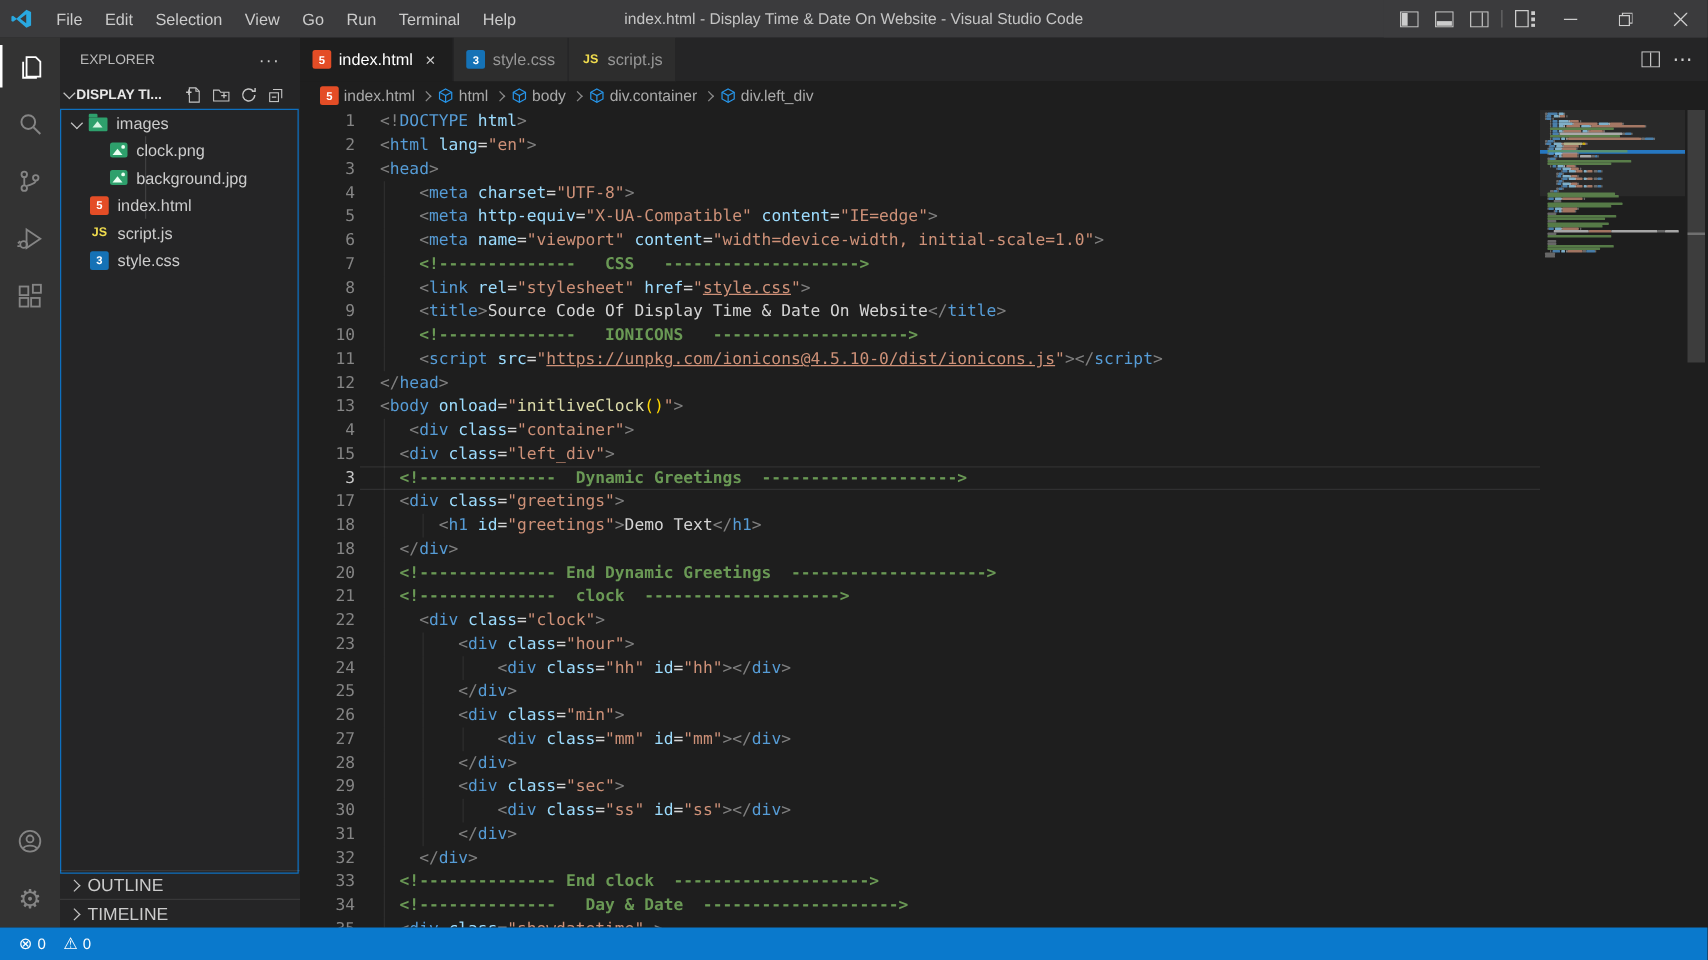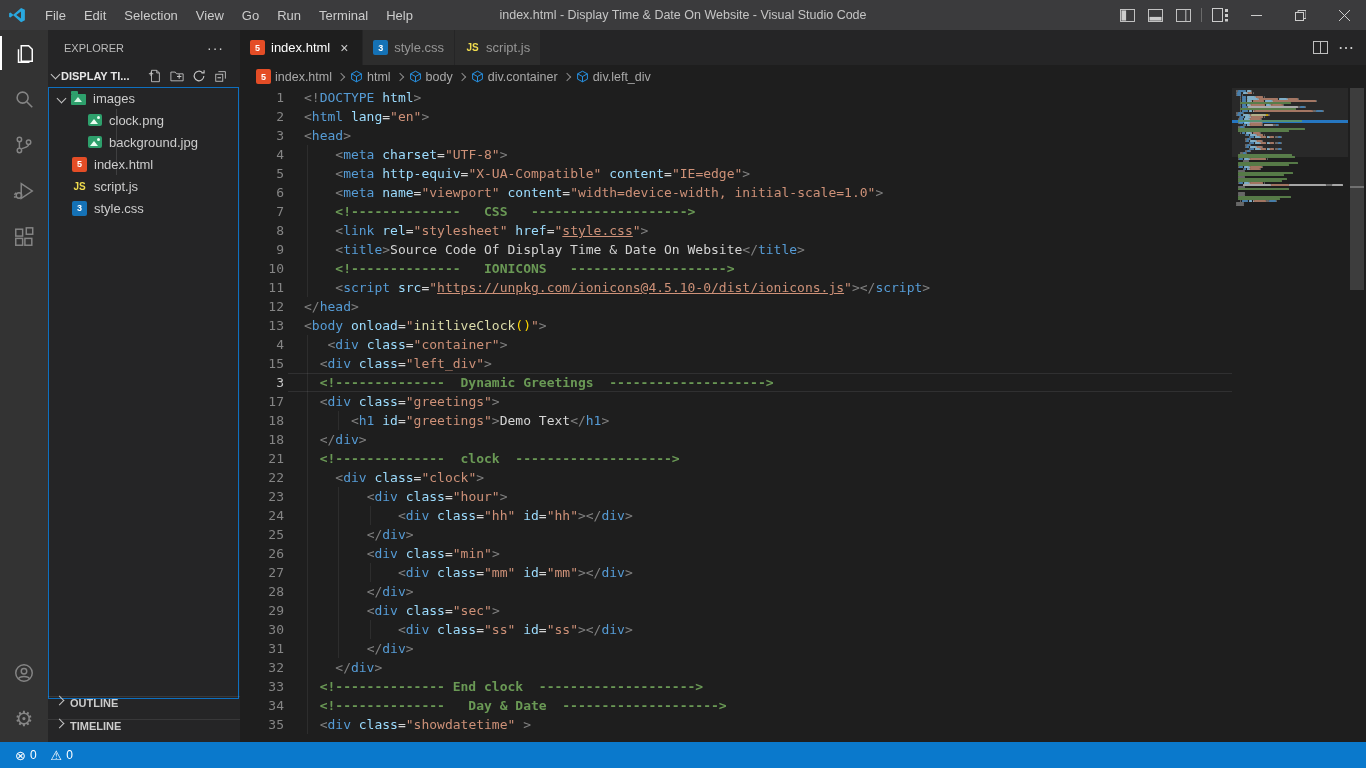--- a/index.html
+++ b/index.html
@@ -31,21 +31,21 @@
   .sect-acts{margin-left:auto;display:flex;gap:4px;padding-right:6px;}
   .sect-acts .mini{width:18px;height:18px;display:flex;align-items:center;justify-content:center;color:#c5c5c5;}
   .tree{position:relative;}
   .tree-row{height:22px;display:flex;align-items:center;color:#cccccc;position:relative;}
   .tree-guide{position:absolute;left:68px;top:22px;height:66px;width:1px;background:rgba(255,255,255,0.12);}
   .chev{width:6px;height:6px;border-right:1.4px solid #c5c5c5;border-bottom:1.4px solid #c5c5c5;display:inline-block;flex:none;}
   .chev.down{transform:rotate(45deg);margin-top:-3px;}
   .chev.right{transform:rotate(-45deg);}
   .focus-border{position:absolute;left:0;top:57px;width:191px;height:612px;border:1px solid #0e70c0;pointer-events:none;box-sizing:border-box;}
   .sb-bottom{position:absolute;left:0;right:0;bottom:0;}
-  .sb-sect{height:22px;display:flex;padding:0 8px;font-weight:bold;font-size:11px;color:#cccccc;border-top:1px solid rgba(255,255,255,0.09);gap:7px;}
+  .sb-sect{height:22px;display:flex;align-items:center;padding:0 8px;font-weight:normal;font-size:14px;color:#cccccc;border-top:1px solid rgba(255,255,255,0.09);gap:7px;}
   
   .badge{width:15px;height:15px;border-radius:2px;display:flex;align-items:center;justify-content:center;
          font-family:"Liberation Sans",sans-serif;font-weight:bold;font-size:9px;color:#fff;flex:none;}
   .badge.html{background:#e44d26;}
   .badge.css{background:#1572b6;}
   .badge.js{background:transparent;color:#f0dc4e;font-size:10px;}
   .icon-folder{width:15px;height:11px;background:#2ea06c;border-radius:1px;position:relative;flex:none;margin-top:2px;}
   .icon-folder::before{content:"";position:absolute;top:-3px;left:0;width:7px;height:3px;background:#2ea06c;border-radius:1px 1px 0 0;}
   .icon-folder::after{content:"";position:absolute;left:3px;top:3px;border-left:4px solid transparent;border-right:4px solid transparent;border-bottom:5px solid #d6f5e3;}
   .icon-image{width:14px;height:12px;background:#2ea06c;border-radius:2px;position:relative;flex:none;}
@@ -451,20 +451,25 @@
           <span class="ln">18</span>
           <span class="gut-gap"></span>
           <span class="ct"><span class="guide" style="left: calc(0ch + 3px);"></span><span class="guide" style="left: calc(4ch + 3px);"></span><span class="tk-x">      </span><span class="tk-p">&lt;</span><span class="tk-t">h1</span><span class="tk-x"> </span><span class="tk-a">id</span><span class="tk-o">=</span><span class="tk-s">"greetings"</span><span class="tk-p">&gt;</span><span class="tk-x">Demo Text</span><span class="tk-p">&lt;/</span><span class="tk-t">h1</span><span class="tk-p">&gt;</span></span>
         </div>
         <div class="cl">
           <span class="ln">18</span>
           <span class="gut-gap"></span>
           <span class="ct"><span class="guide" style="left: calc(0ch + 3px);"></span><span class="tk-x">  </span><span class="tk-p">&lt;/</span><span class="tk-t">div</span><span class="tk-p">&gt;</span></span>
         </div>
         <div class="cl">
+          <span class="ln">20</span>
+          <span class="gut-gap"></span>
+          <span class="ct"><span class="guide" style="left: calc(0ch + 3px);"></span><span class="tk-x">  </span><span class="tk-c">&lt;!-------------- End Dynamic Greetings  --------------------&gt;</span></span>
+        </div>
+        <div class="cl">
           <span class="ln">21</span>
           <span class="gut-gap"></span>
           <span class="ct"><span class="guide" style="left: calc(0ch + 3px);"></span><span class="tk-x">  </span><span class="tk-c">&lt;!--------------  clock  --------------------&gt;</span></span>
         </div>
         <div class="cl">
           <span class="ln">22</span>
           <span class="gut-gap"></span>
           <span class="ct"><span class="guide" style="left: calc(0ch + 3px);"></span><span class="tk-x">    </span><span class="tk-p">&lt;</span><span class="tk-t">div</span><span class="tk-x"> </span><span class="tk-a">class</span><span class="tk-o">=</span><span class="tk-s">"clock"</span><span class="tk-p">&gt;</span></span>
         </div>
         <div class="cl">

